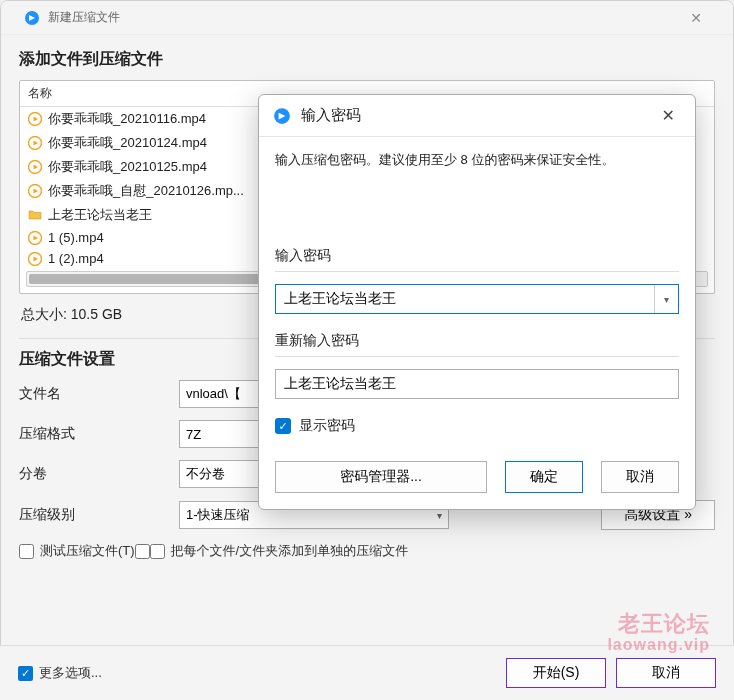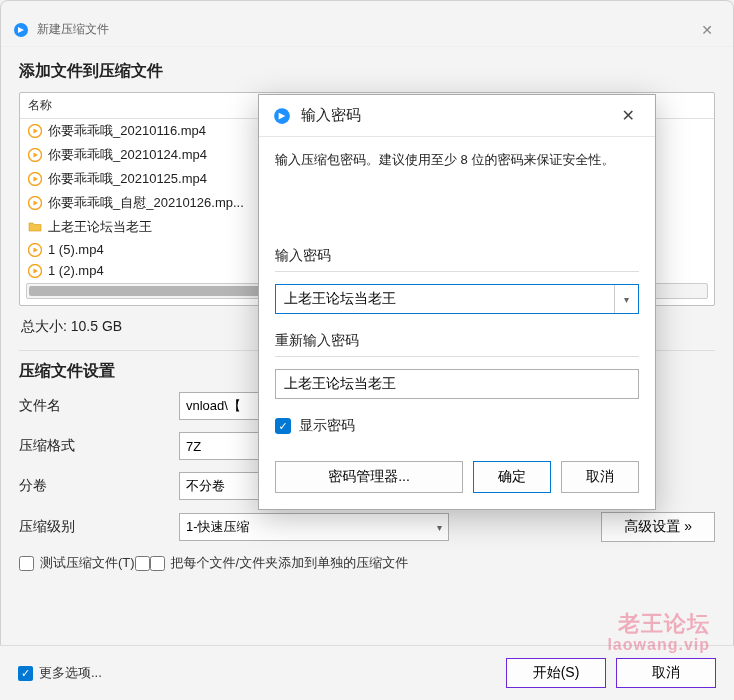--- a/index.html
+++ b/index.html
@@ -1,20 +1,20 @@
 <!DOCTYPE html>
 <html><head>
 <meta charset="utf-8">
 <style>
 * { box-sizing: border-box; margin: 0; padding: 0; font-family: "Segoe UI", "Microsoft YaHei", sans-serif; }
 body { width: 734px; height: 700px; background: #f0f0f0; position: relative; overflow: hidden; }
 
 .main-window { width: 734px; height: 700px; background: #f4f4f4; border-radius: 8px; border: 1px solid #d0d0d0; overflow: hidden; }
 
-.titlebar { height: 34px; display: flex; align-items: center; padding: 0 12px; background: #f4f4f4; border-bottom: 1px solid #eee; margin-top: 12px; }
+.titlebar { height: 34px; display: flex; align-items: center; padding: 0 23px; background: #f4f4f4; border-bottom: 1px solid #eee; }
 .titlebar .app-icon { width: 16px; height: 16px; display: inline-flex; align-items: center; justify-content: center; margin-right: 8px; }
 .titlebar .title { font-size: 12px; color: #666; }
 .titlebar .close { margin-left: auto; font-size: 14px; color: #888; padding: 2px 8px; cursor: default; }
 
 .content { padding: 14px 18px 14px 18px; }
 .section-heading { font-size: 16px; font-weight: 600; color: #222; margin-bottom: 10px; }
 
 .file-list-box { border: 1px solid #c0c0c0; background: #fff; border-radius: 2px; margin-bottom: 4px; }
 .fl-header { padding: 4px 8px; font-size: 12px; color: #333; border-bottom: 1px solid #e0e0e0; cursor: default; }
 .fl-row { padding: 3px 8px; font-size: 13px; color: #222; display: flex; align-items: center; gap: 6px; cursor: default; }
@@ -40,36 +40,36 @@
 .check { display: flex; align-items: center; gap: 6px; font-size: 13px; color: #333; }
 .check input[type=checkbox] { width: 15px; height: 15px; }
 
 .footer { position: absolute; bottom: 0; left: 0; right: 0; padding: 12px 18px; display: flex; align-items: center; gap: 10px; border-top: 1px solid #ddd; background: #f4f4f4; }
 .more-check { display: flex; align-items: center; gap: 6px; font-size: 13px; color: #333; }
 .more-check .cb { width: 15px; height: 15px; background: #0078d4; border-radius: 2px; display: inline-flex; align-items: center; justify-content: center; color: #fff; font-size: 11px; }
 .footer .spacer { flex: 1; }
 .btn { height: 30px; min-width: 100px; border: 1px solid #6d28d9; background: #fdfdfd; font-size: 14px; cursor: default; }
 
 
-.modal { position: absolute; top: 94px; left: 258px; width: 398px; background: #fff; border: 1px solid #aaa; border-radius: 0; box-shadow: 0 8px 30px rgba(0,0,0,0.25); }
+.modal { position: absolute; top: 94px; left: 258px; width: 438px; background: #fff; border: 1px solid #aaa; border-radius: 6px; box-shadow: 0 8px 30px rgba(0,0,0,0.25); }
 .modal-titlebar { height: 42px; display: flex; align-items: center; padding: 0 14px; border-bottom: 1px solid #e5e5e5; }
 .modal-titlebar .app-icon { width: 18px; height: 18px; margin-right: 10px; display: inline-flex; align-items: center; justify-content: center; }
 .modal-titlebar .title { font-size: 15px; color: #222; }
 .modal-titlebar .close { margin-left: auto; font-size: 16px; color: #444; cursor: default; padding: 2px 6px; }
 .modal-body { padding: 14px 16px 16px; }
 .modal-desc { font-size: 13px; color: #222; margin-bottom: 78px; }
 .modal-label { font-size: 14px; color: #222; margin-bottom: 6px; }
 .modal-divider { height: 1px; background: #ddd; margin-bottom: 12px; }
 .pw-combo { display: flex; border: 1px solid #0078d4; height: 30px; margin-bottom: 18px; }
 .pw-combo input { flex: 1; border: none; outline: none; padding: 2px 8px; font-size: 14px; }
 .pw-combo .dd { width: 24px; border-left: 1px solid #ccc; display: flex; align-items: center; justify-content: center; font-size: 10px; color: #666; cursor: default; }
 .pw-input2 { width: 100%; height: 30px; border: 1px solid #b0b0b0; padding: 2px 8px; font-size: 14px; margin-bottom: 18px; outline: none; }
 .show-pw { display: flex; align-items: center; gap: 8px; font-size: 14px; color: #222; margin-bottom: 26px; }
 .show-pw .cb { width: 16px; height: 16px; background: #0078d4; border-radius: 3px; display: inline-flex; align-items: center; justify-content: center; color: #fff; font-size: 11px; }
-.modal-buttons { display: flex; gap: 10px; justify-content: center; }
+.modal-buttons { display: flex; gap: 18px; justify-content: center; }
 .modal-btn { height: 32px; min-width: 78px; border: 1px solid #b0b0b0; background: #fdfdfd; font-size: 14px; cursor: default; padding: 0 14px; }
 .modal-btn.primary { border: 1px solid #0078d4; }
 .modal-btn.wide { flex: 1; }
 
 .watermark { position: absolute; right: 24px; bottom: 46px; font-size: 22px; font-weight: 700; color: rgba(230,40,80,0.35); letter-spacing: 1px; pointer-events: none; text-align: right; line-height: 1.1; }
 .watermark .line2 { font-size: 16px; }
 </style>
 </head>
 <body>
 

